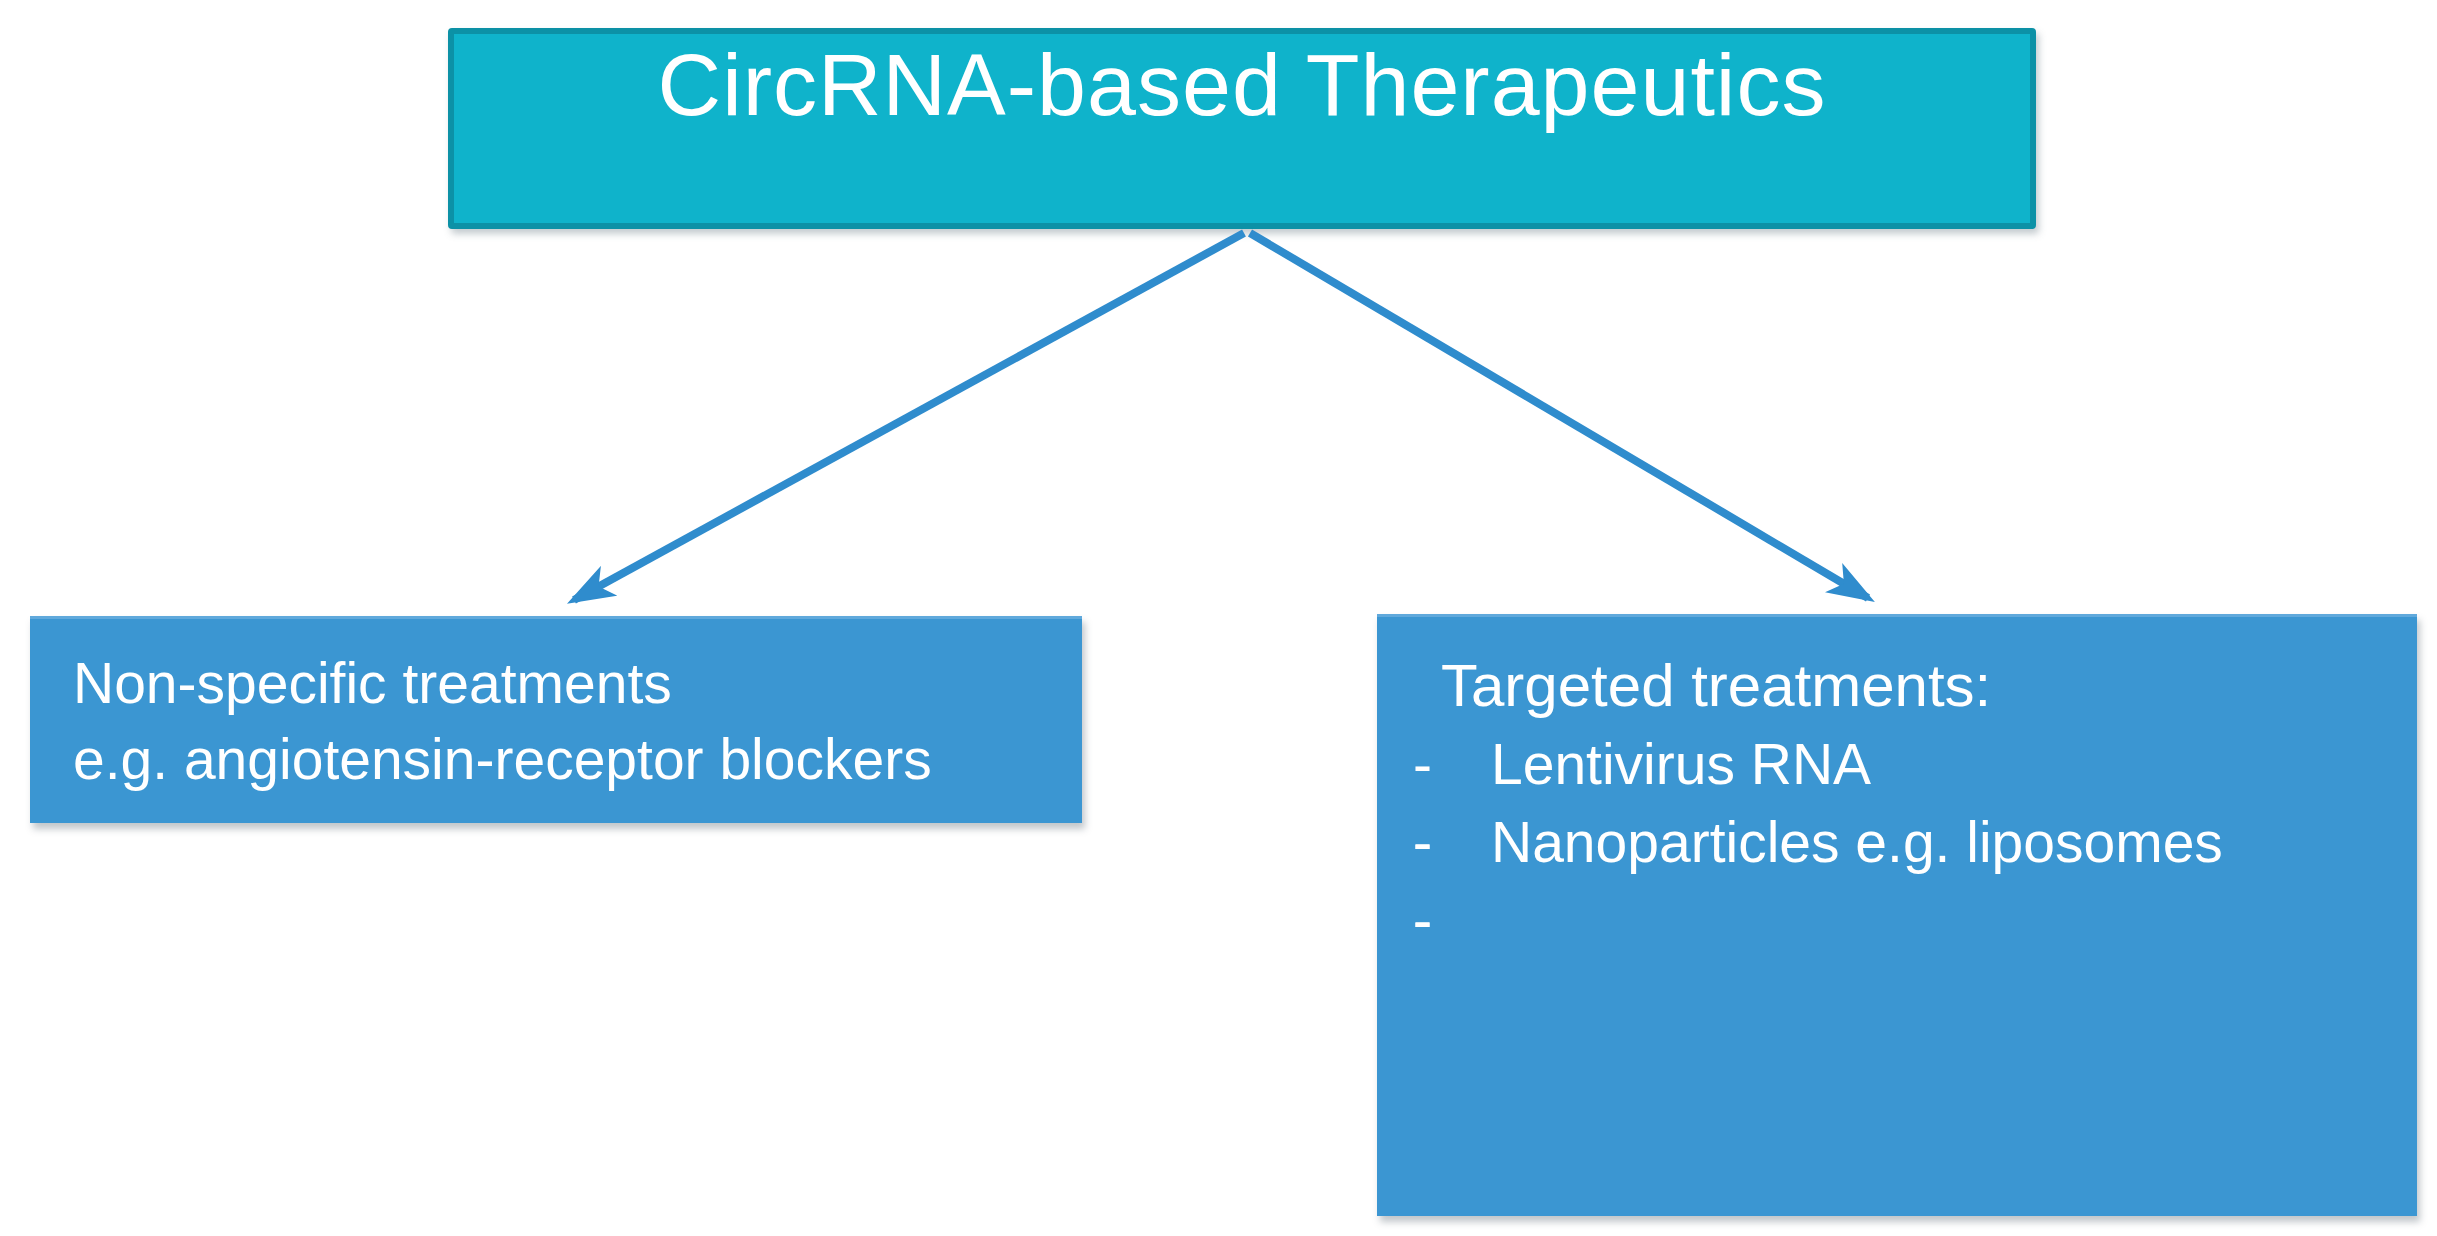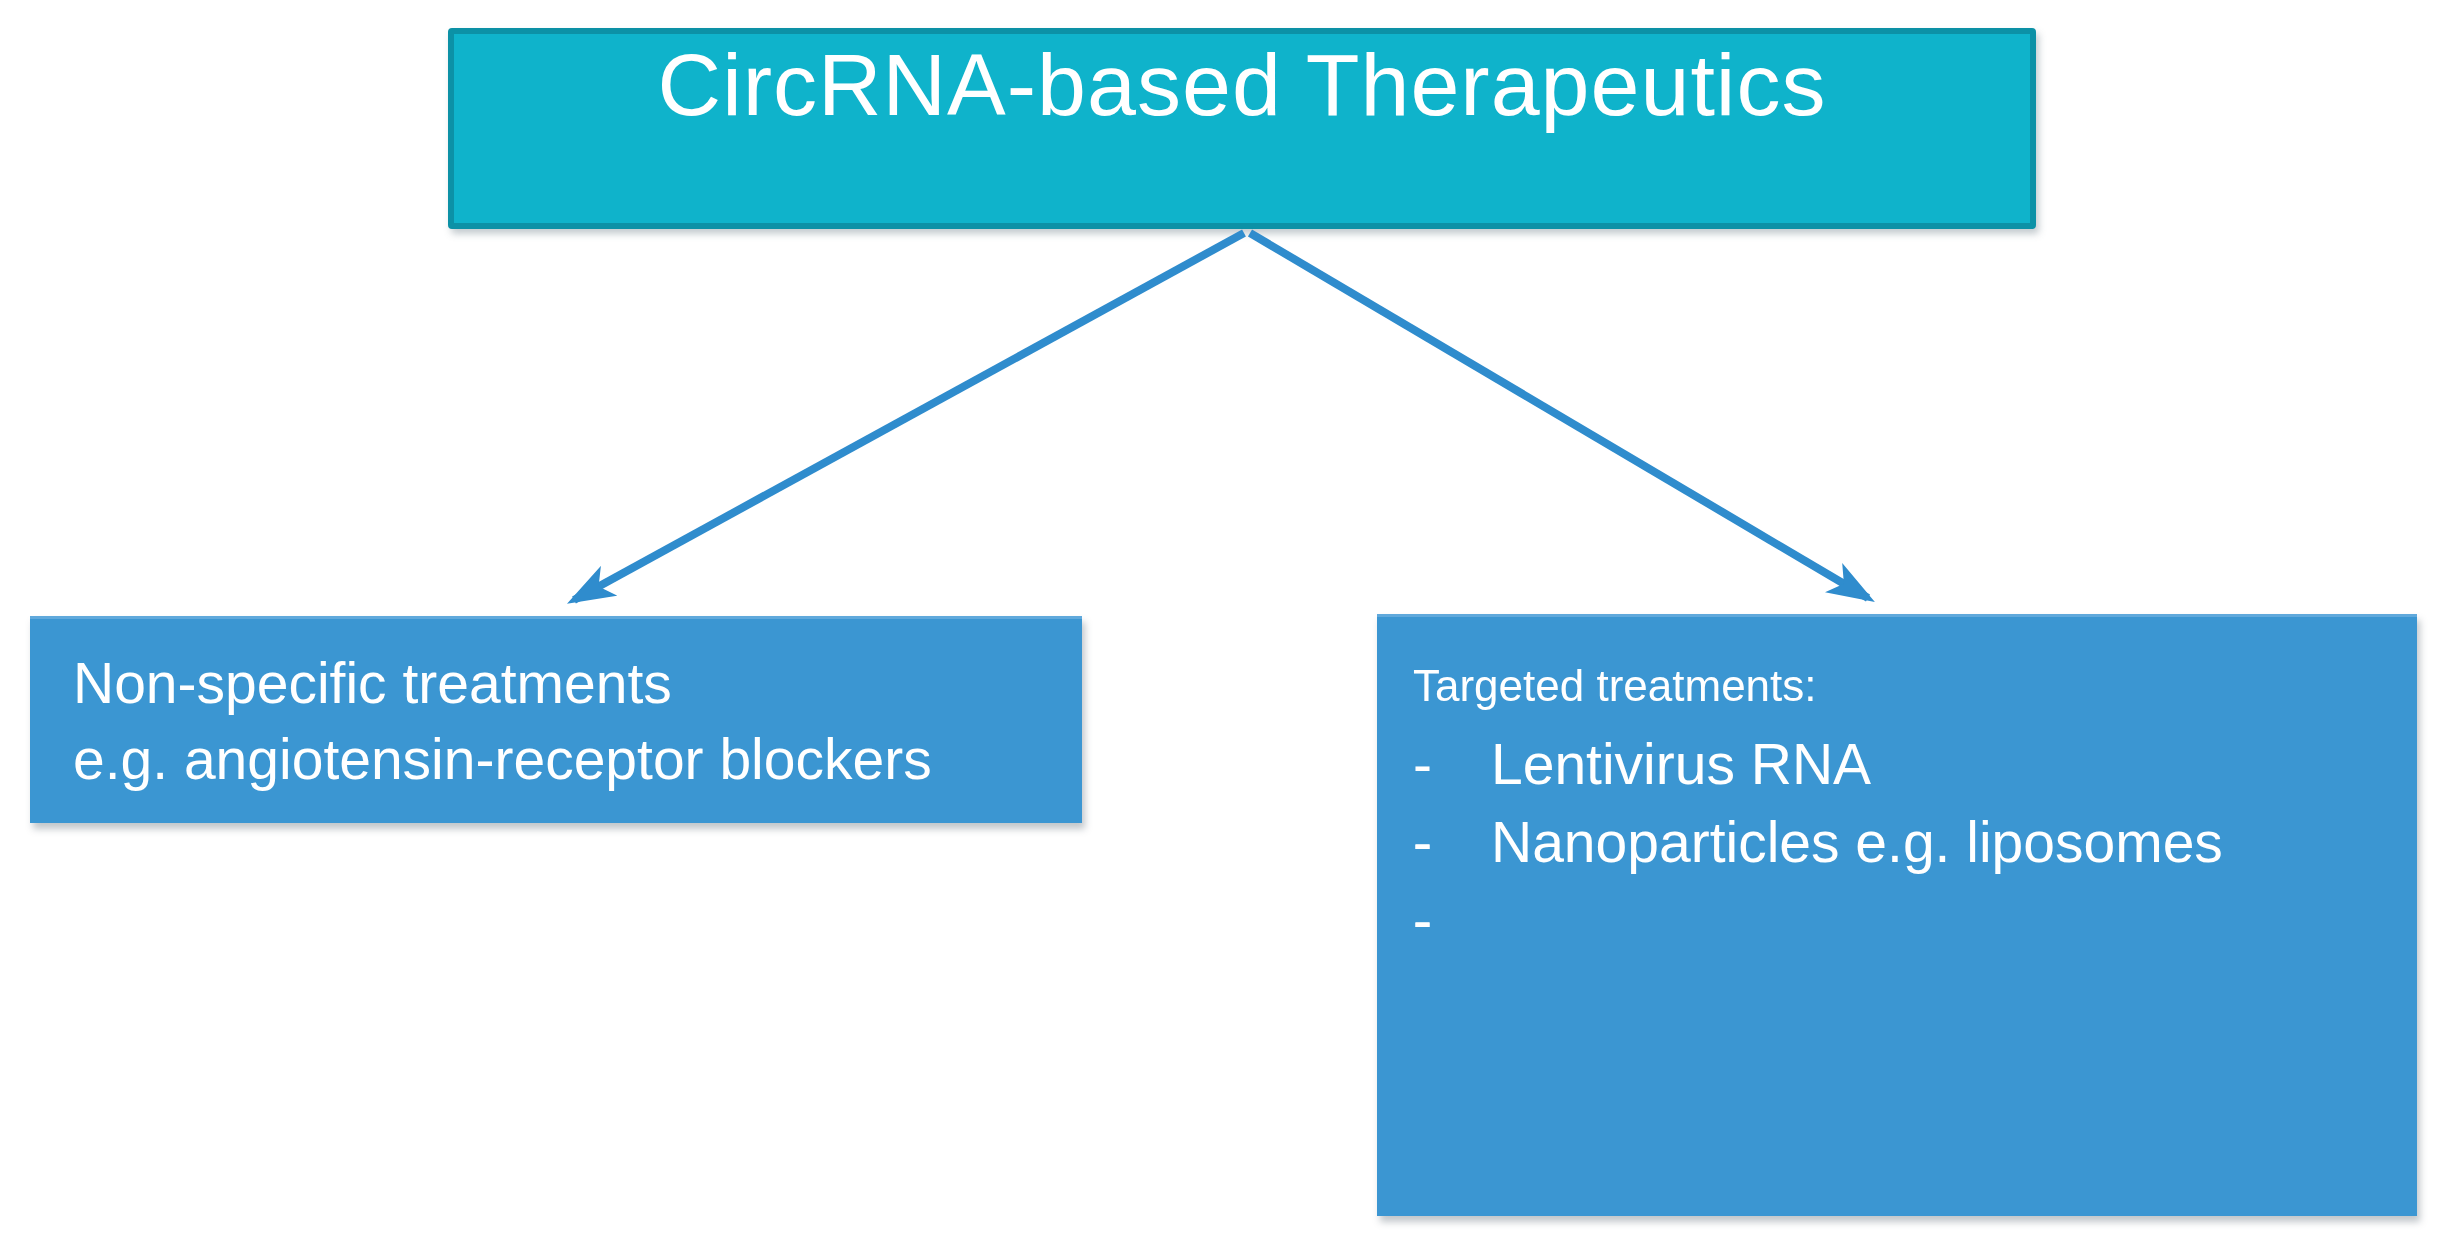--- a/index.html
+++ b/index.html
@@ -87,23 +87,23 @@
 
   
   .right-box {
     left: 1377px;
     top: 614px;
     width: 1040px;
     height: 602px;
     padding: 30px 24px 0 0;
   }
   .right-box .heading {
-    font-size: 44px;
+    font-size: 60px;
     line-height: 78px;
-    padding-left: 36px;
+    padding-left: 64px;
     white-space: nowrap;
   }
   .right-box ul {
     list-style: none;
     margin: 0;
     padding: 0;
   }
   .right-box li {
     position: relative;
     font-size: 57px;

